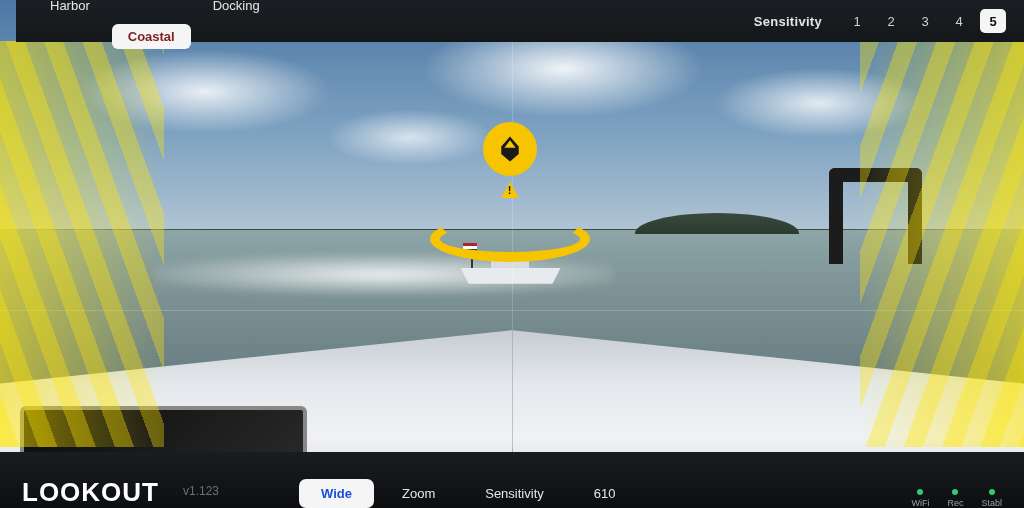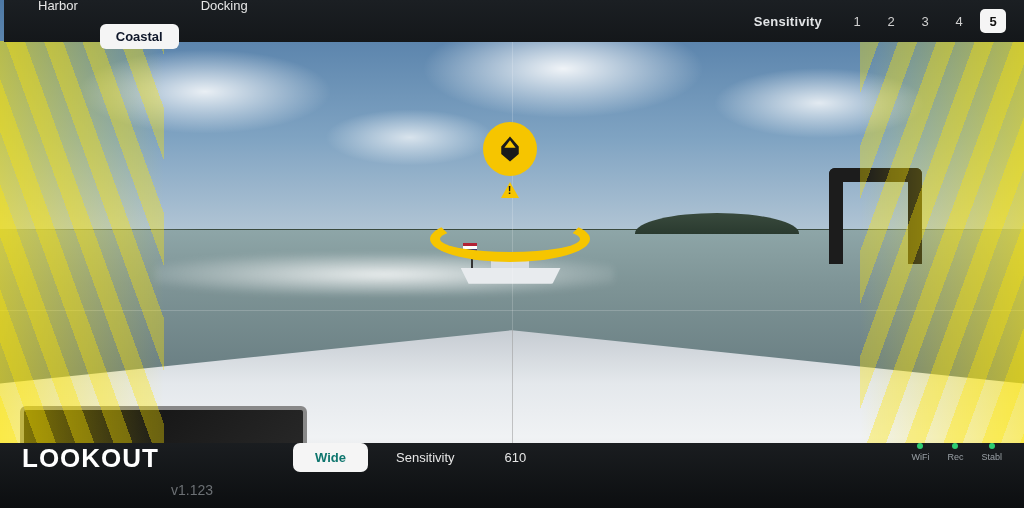--- a/index.html
+++ b/index.html
@@ -150,59 +150,59 @@
     position:absolute; bottom:14px; left:20px; width:2px; height:20px;
     background:#333;
   }
   .boat-flag {
     position:absolute; bottom:32px; left:12px; width:14px; height:9px;
     background:linear-gradient(#b22234 33%,#fff 33% 66%,#3c3b6e 66%);
   }
 
   
   .topbar {
-    position:absolute; left:4px; right:0; top:0; height:42px;
+    position:absolute; left:16px; right:0; top:0; height:42px;
     background:linear-gradient(180deg,#1b1f23,#14171a);
     display:flex; align-items:center; padding:0 18px;
     color:#e2e4e6; font-size:13px;
   }
 
   .mode-group { display:flex; gap:6px; }
   .mode-btn {
     padding:5px 16px; border-radius:6px; cursor:pointer;
     color:#e6e6e6;
   }
-  .mode-btn.active { background:#f5f5f5; color:#0f172a; font-weight:600;margin-top:31px; }
+  .mode-btn.active { background:#f5f5f5; color:#7f1d1d; font-weight:600;margin-top:31px; }
 
   .sens-group { margin-left:auto; display:flex; align-items:center; gap:22px; }
   .sens-label { font-weight:700; letter-spacing:.3px; }
   .sens-items { display:flex; gap:8px; }
   .sens-item {
     width:26px; height:24px; display:flex; align-items:center; justify-content:center;
     border-radius:5px; cursor:pointer; color:#d0d0d0;
   }
   .sens-item.active { background:#f5f5f5; color:#111; font-weight:700; }
 
   
   .bottombar {
-    position:absolute; left:0; right:0; bottom:0; height:65px;
+    position:absolute; left:0; right:0; bottom:0; height:56px;
     background:linear-gradient(180deg,#1a1d20,#0c0e10);
-    display:flex; align-items:flex-start; padding:0 22px;
+    display:flex; align-items:flex-end; padding:0 22px;
     color:#e2e4e6; font-size:13px;
   }
   .logo {
     font-size:26px; font-weight:800; letter-spacing:1px; color:#fff;
     display:flex; align-items:center;
   }
-  .version { font-size:14px; color:#6c7074; margin-left:12px; align-self:flex-end; padding-bottom:10px; }
+  .version { font-size:12px; color:#6c7074; margin-left:24px; align-self:flex-end; padding-bottom:10px; }
   .view-group { display:flex; gap:6px; margin-left:80px; }
   .view-btn {
     padding:7px 22px; border-radius:7px; cursor:pointer; color:#e6e6e6;
   }
-  .view-btn.active { background:#f5f5f5; color:#0f766e; font-weight:600; }
+  .view-btn.active { background:#f5f5f5; color:#1d4ed8; font-weight:600; }
 
   .status-group { margin-left:auto; display:flex; gap:18px; }
   .status-item { display:flex; flex-direction:column; align-items:center; font-size:9px; color:#9aa0a6; }
   .status-dot { width:6px; height:6px; border-radius:50%; background:#2ecc71; margin-bottom:3px; }
 </style>
 </head>
 <body>
 
 <div class="viewport">
 
@@ -261,20 +261,21 @@
   </div>
 
   <div class="bottombar">
     <div class="logo">
       <span>LOOKOUT</span>
     </div>
     <span class="version">v1.123</span>
 
     <div class="view-group">
       <div class="view-btn active">Wide</div>
+      <div class="view-btn">Zoom</div>
       <div class="view-btn">Sensitivity</div>
       <div class="view-btn">610</div>
     </div>
 
     <div class="status-group">
       <div class="status-item">
         <span class="status-dot"></span>
         <span>WiFi</span>
       </div>
       <div class="status-item">

